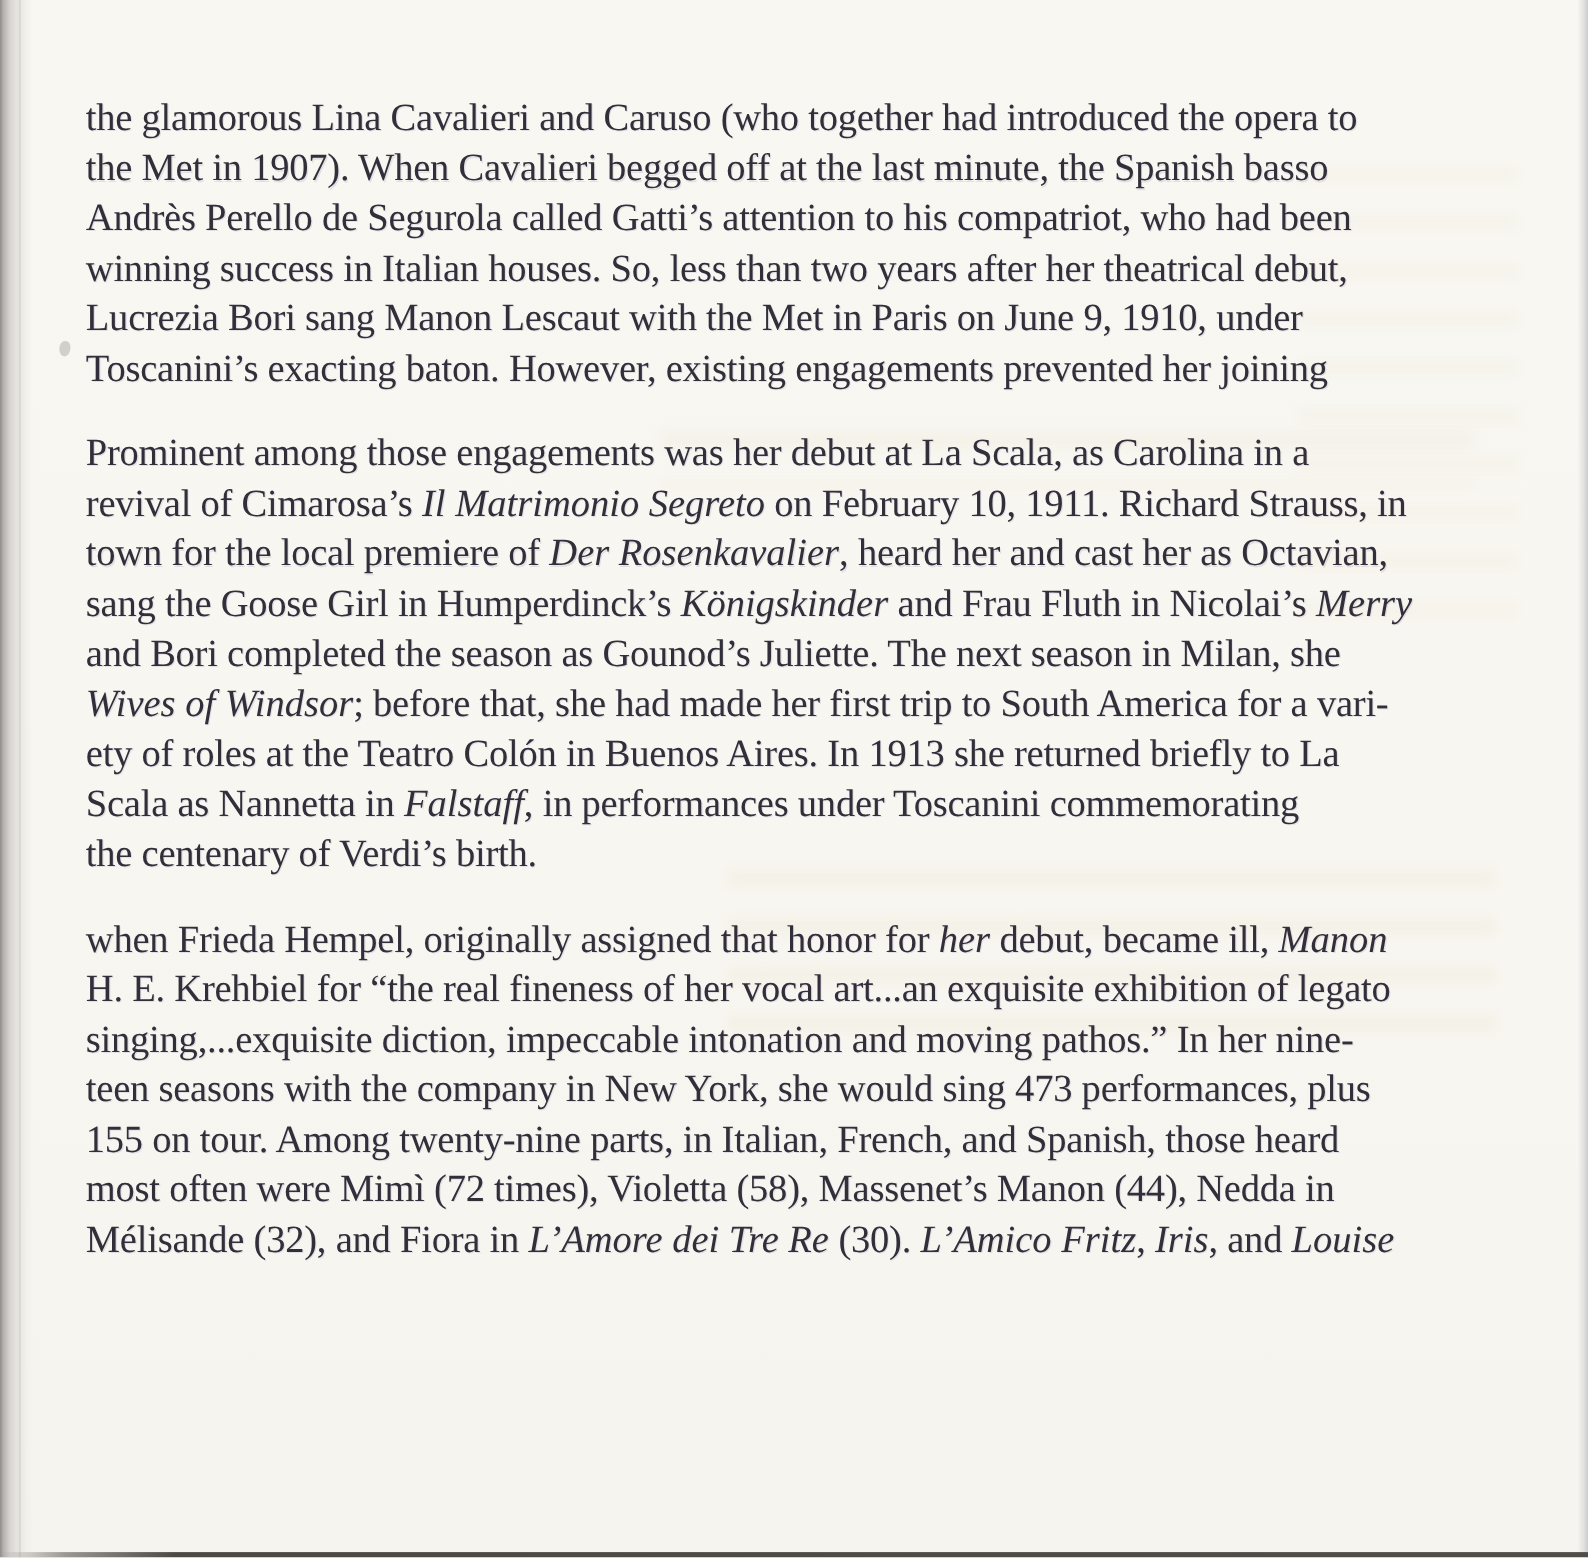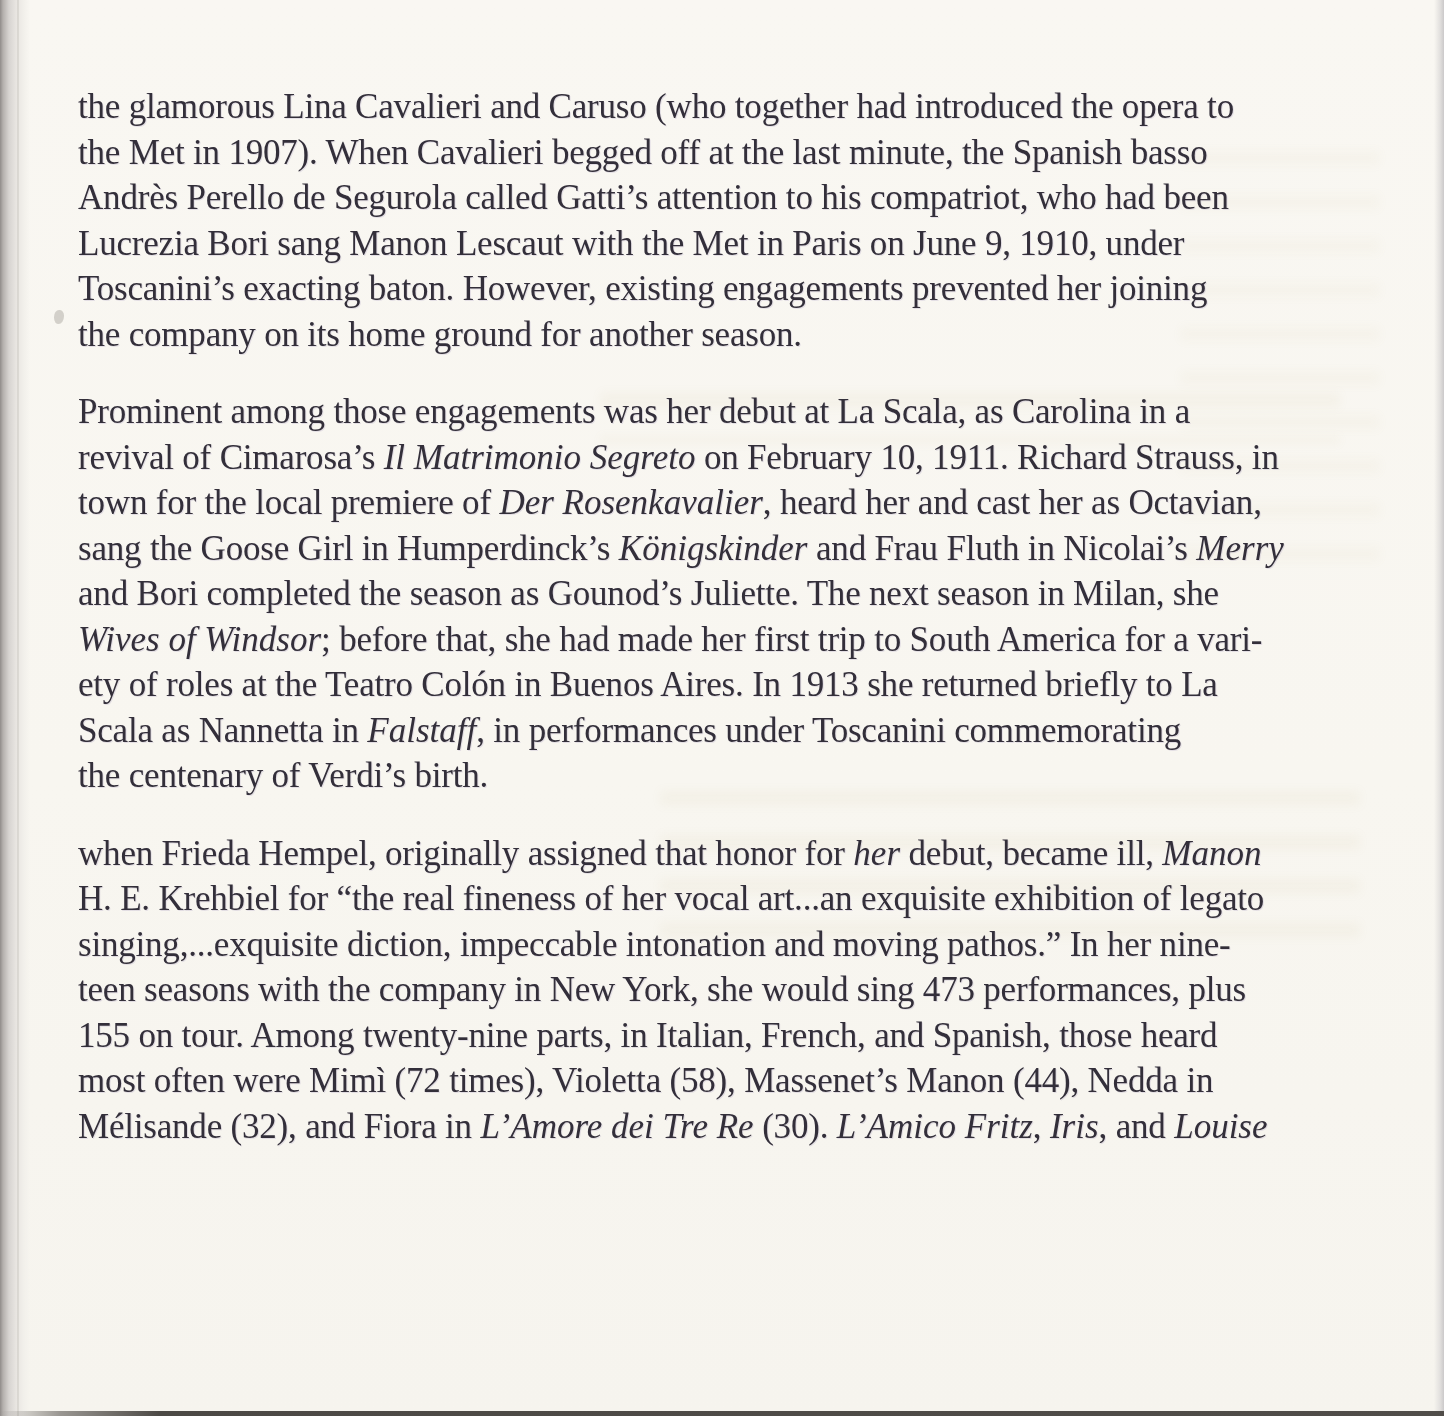--- a/index.html
+++ b/index.html
@@ -92,23 +92,23 @@
   <div class="spine-shadow"></div>
   <div class="spine-crease"></div>
   <div class="right-edge"></div>
   <div class="bottom-edge"></div>
   <div class="speck"></div>
   <div class="text-block">
       <div class="para">
         <div class="line"><span>the glamorous Lina Cavalieri and Caruso (who together had introduced the opera to</span></div>
         <div class="line"><span>the Met in 1907). When Cavalieri begged off at the last minute, the Spanish basso</span></div>
         <div class="line"><span>Andrès Perello de Segurola called Gatti’s attention to his compatriot, who had been</span></div>
+        <div class="line"><span>winning success in Italian houses. So, less than two years after her theatrical debut,</span></div>
         <div class="line"><span>Lucrezia Bori sang Manon Lescaut with the Met in Paris on June 9, 1910, under</span></div>
         <div class="line"><span>Toscanini’s exacting baton. However, existing engagements prevented her joining</span></div>
-        <div class="line"><span>the company on its home ground for another season.</span></div>
       </div>
       <div class="para">
         <div class="line"><span>Prominent among those engagements was her debut at La Scala, as Carolina in a</span></div>
         <div class="line"><span>revival of Cimarosa’s </span><em>Il Matrimonio Segreto</em><span> on February 10, 1911. Richard Strauss, in</span></div>
         <div class="line"><span>town for the local premiere of </span><em>Der Rosenkavalier</em><span>, heard her and cast her as Octavian,</span></div>
         <div class="line"><span>sang the Goose Girl in Humperdinck’s </span><em>Königskinder</em><span> and Frau Fluth in Nicolai’s </span><em>Merry</em></div>
         <div class="line"><span>and Bori completed the season as Gounod’s Juliette. The next season in Milan, she</span></div>
         <div class="line"><em>Wives of Windsor</em><span>; before that, she had made her first trip to South America for a vari-</span></div>
         <div class="line"><span>ety of roles at the Teatro Colón in Buenos Aires. In 1913 she returned briefly to La</span></div>
         <div class="line"><span>Scala as Nannetta in </span><em>Falstaff</em><span>, in performances under Toscanini commemorating</span></div>

